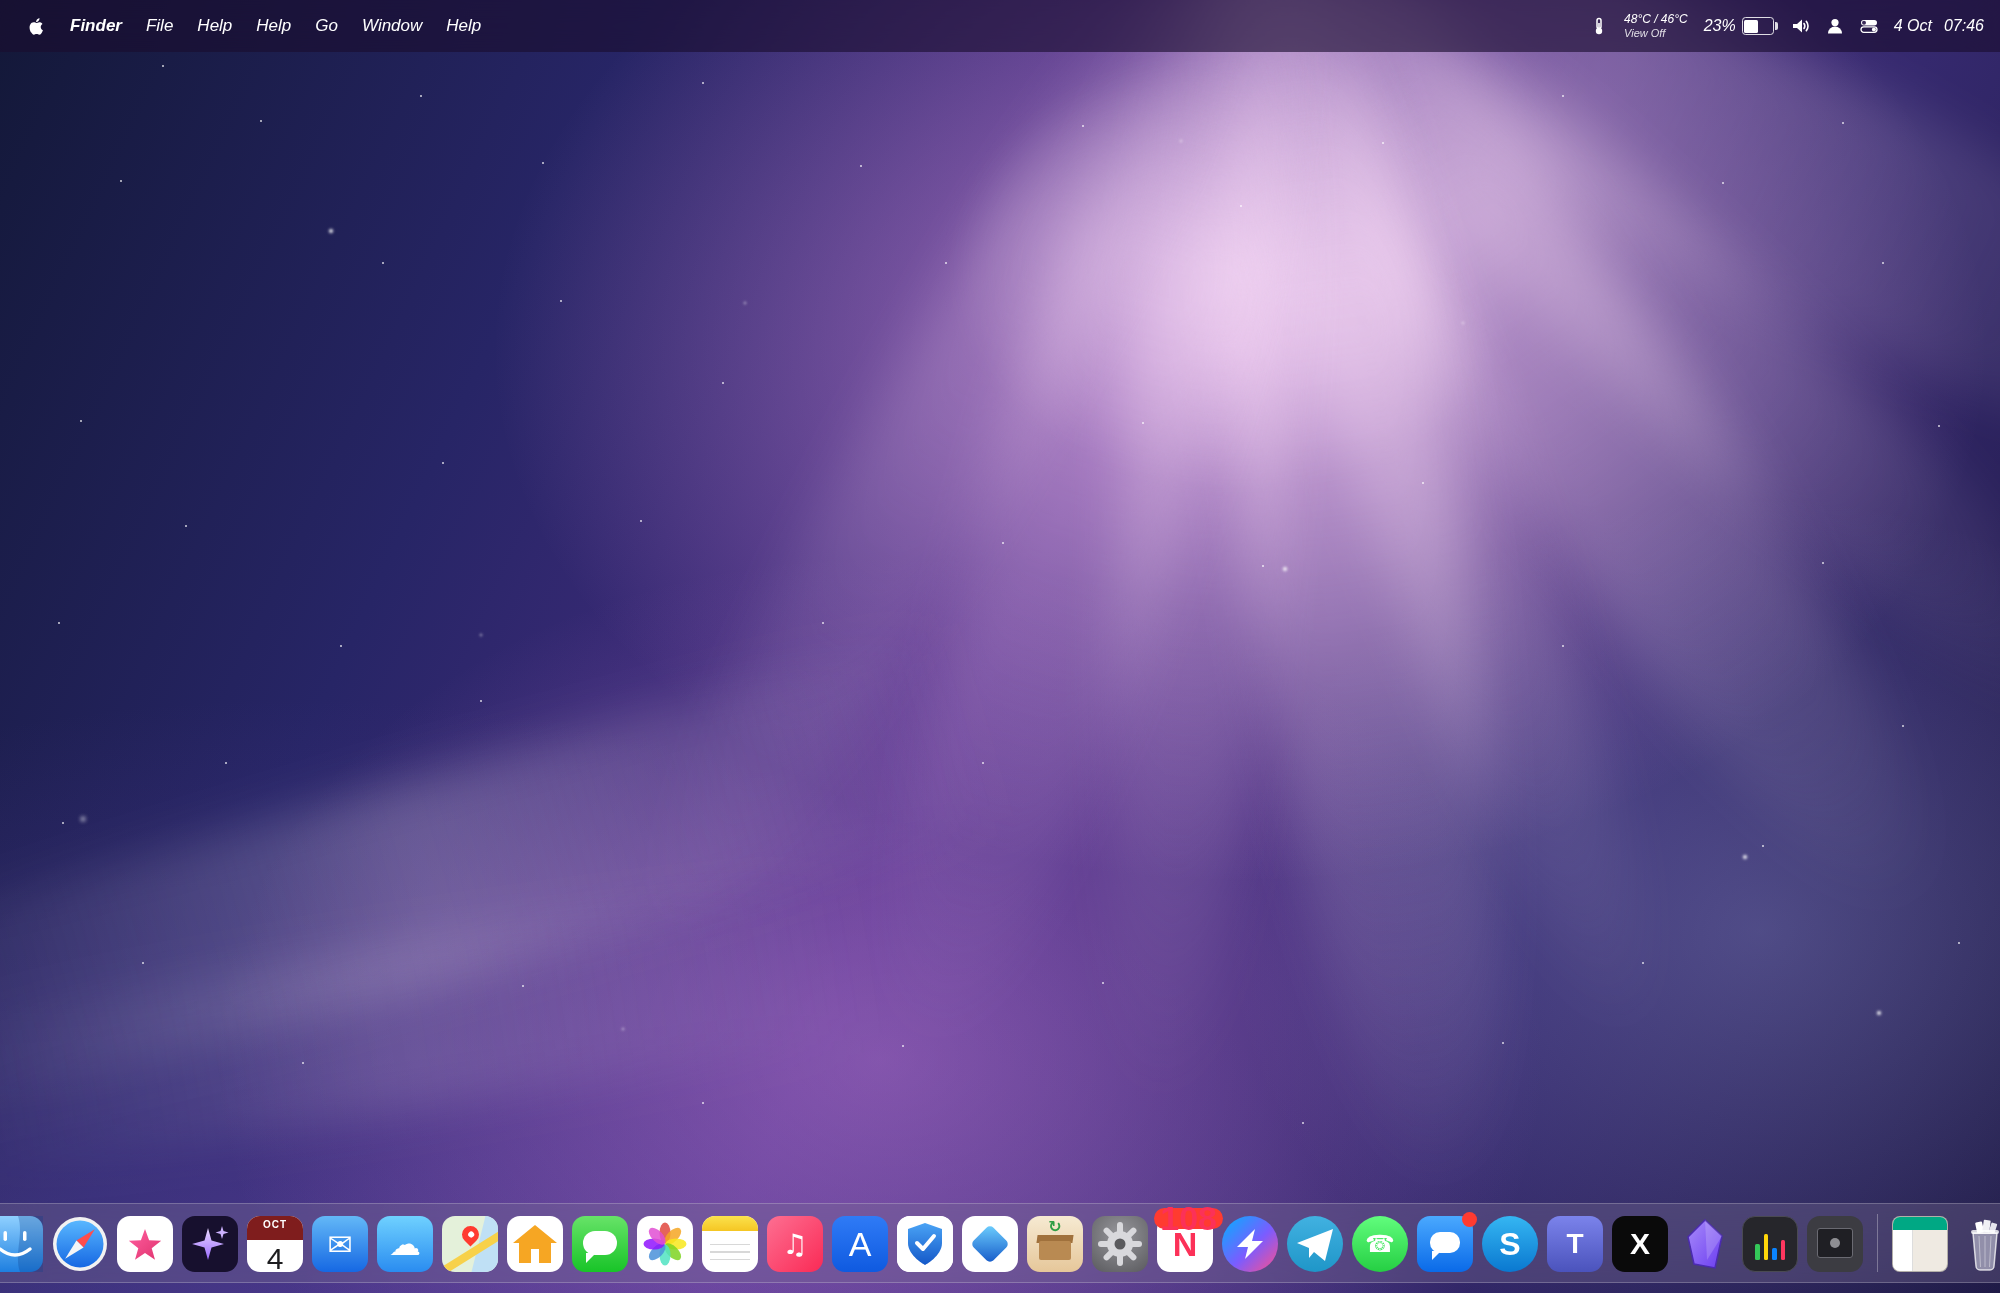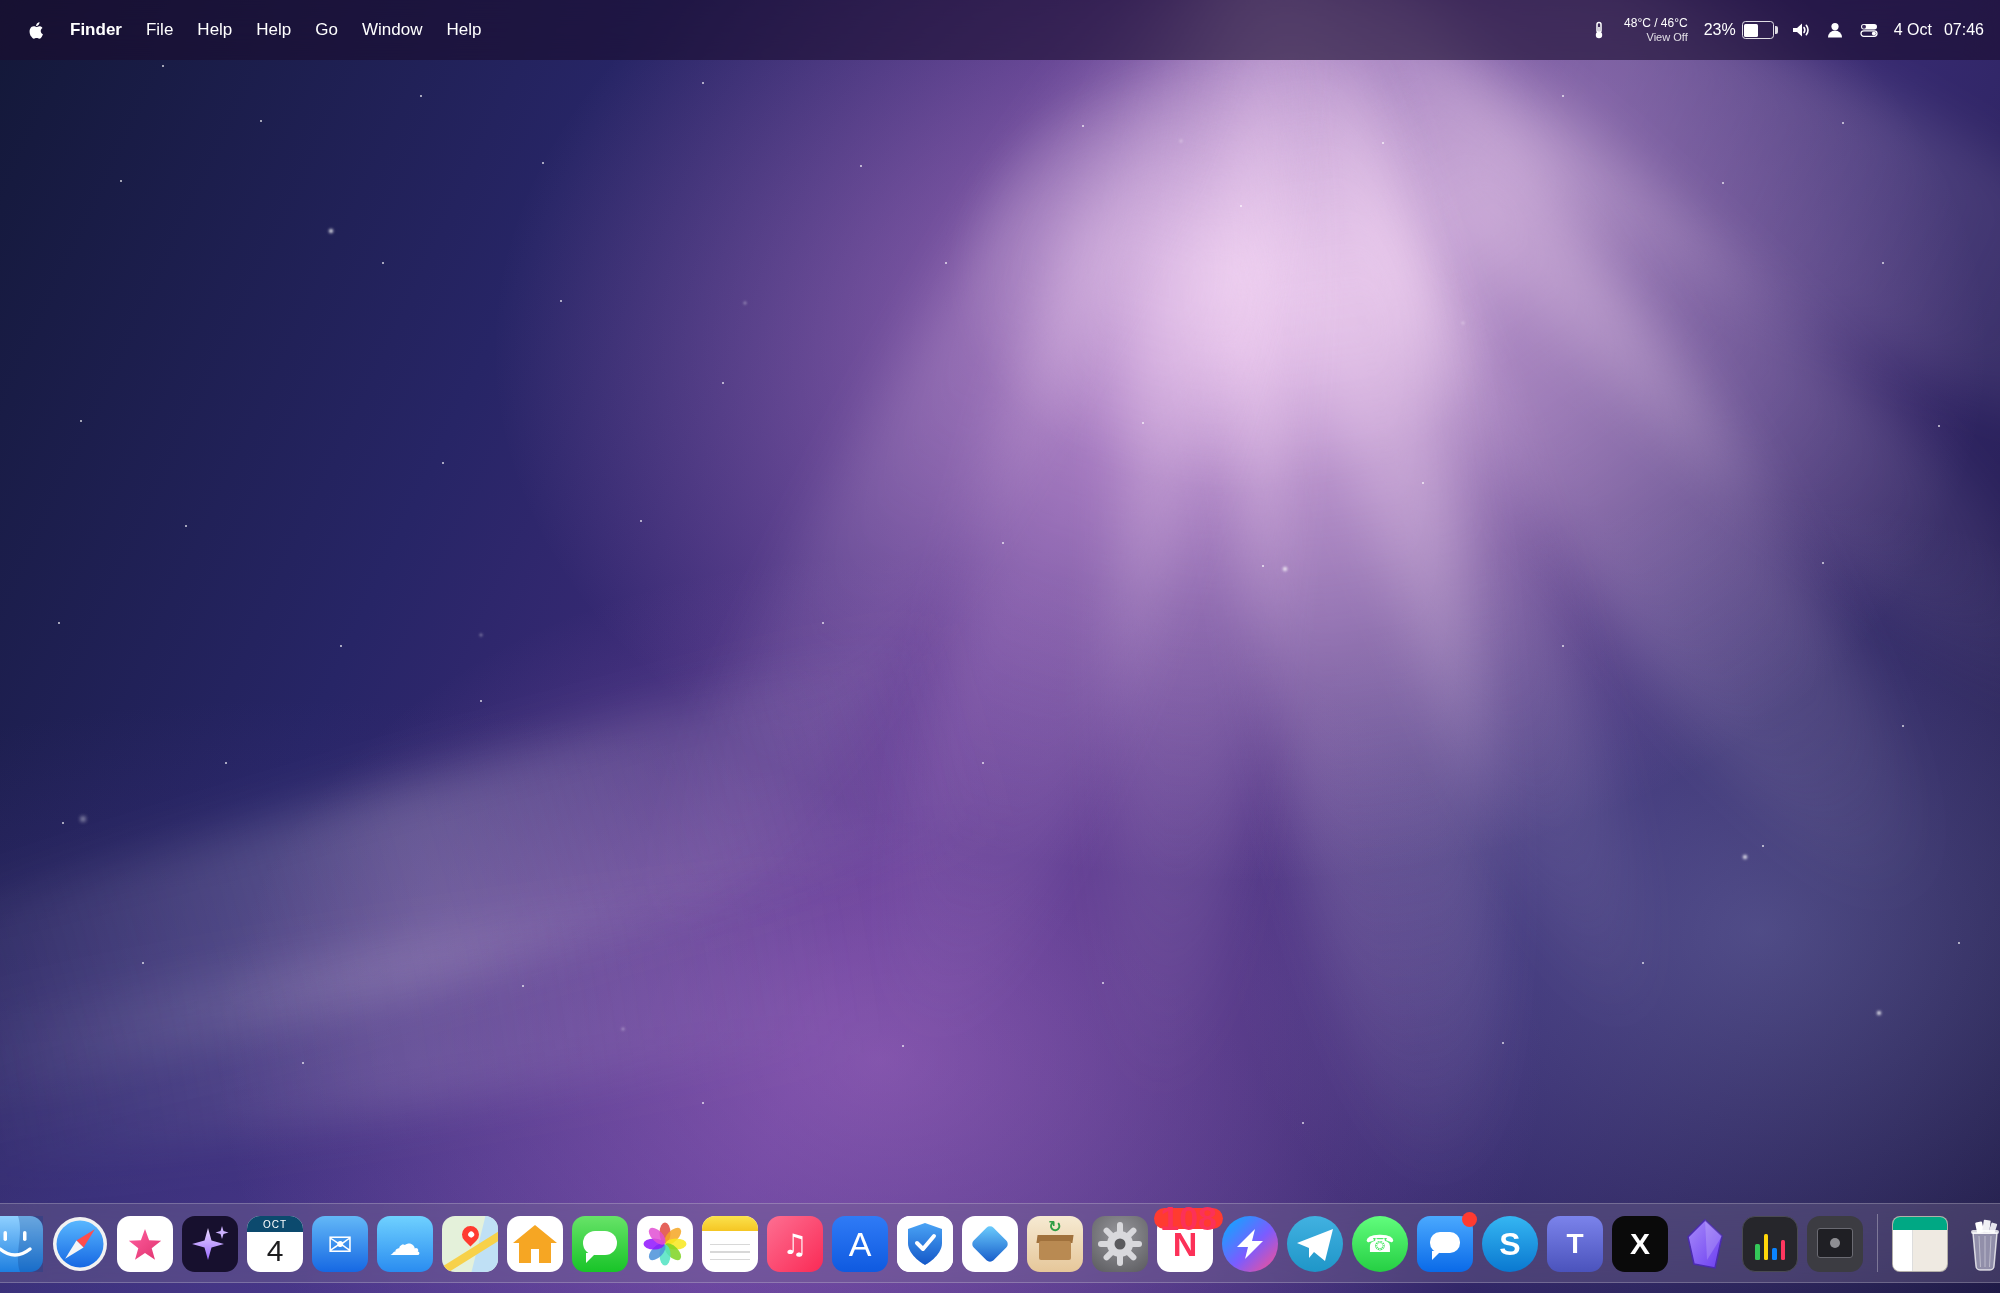--- a/index.html
+++ b/index.html
@@ -42,29 +42,29 @@
     142px 962px,302px 1062px,522px 985px,702px 1102px,902px 1045px,1102px 982px,
     1302px 1122px,162px 65px,702px 82px,1142px 422px,1262px 565px,1422px 482px,
     542px 162px,382px 262px,822px 622px,982px 762px,58px 622px,1958px 942px,
     1562px 645px,1002px 542px,442px 462px,1842px 122px;}
   #stars-b{color:#fff;box-shadow:
     330px 230px 3px 1px,82px 818px 4px 1px,744px 302px 3px 0,1284px 568px 3px 1px,
     1744px 856px 3px 1px,480px 634px 3px 0,1180px 140px 3px 0,1878px 1012px 3px 1px,
     622px 1028px 3px 0,1462px 322px 3px 0;}
 
   
-  .menubar{position:absolute;top:0;left:0;right:0;height:60px;z-index:20;
+  .menubar{position:absolute;top:0;left:0;right:0;height:52px;z-index:20;
     display:flex;align-items:center;color:#fff;font-size:17px;
-    background:rgba(26,13,46,0.62);backdrop-filter:blur(18px);}
+    background:rgba(26,13,46,0.62);backdrop-filter:blur(18px);font-style:italic;}
   .mb-left{display:flex;align-items:center;padding-left:14px;}
   .apple{padding:0 14px;display:flex;align-items:center;}
   .mi{padding:0 12px;line-height:42px;}
   .bold{font-weight:700;}
   .mb-right{margin-left:auto;display:flex;align-items:center;gap:16px;padding-right:16px;}
-  .temp{display:flex;flex-direction:column;line-height:1.15;font-size:12px;text-align:right;}
+  .temp{display:flex;flex-direction:column;line-height:1.15;font-size:12px;}
   .temp .t2{font-size:11px;color:rgba(255,255,255,.85);}
   .batgrp{display:flex;align-items:center;gap:6px;font-size:16px;}
   .bat{position:relative;width:27px;height:13px;border:1.5px solid rgba(255,255,255,.85);
     border-radius:3.5px;padding:1.5px;box-sizing:content-box;}
   .bat i{display:block;width:52%;height:100%;background:#fff;border-radius:1.5px;}
   .bat::after{content:"";position:absolute;right:-5px;top:4px;width:3px;height:8px;
     background:rgba(255,255,255,.85);border-radius:0 2px 2px 0;}
   .clock{display:flex;gap:12px;font-size:16px;}
 
   
@@ -72,22 +72,22 @@
     display:flex;align-items:flex-end;gap:9px;padding:10px 12px;
     background:rgba(120,110,145,0.35);border:1px solid rgba(255,255,255,0.22);
     border-radius:26px;backdrop-filter:blur(22px);}
   .di{width:56px;height:56px;border-radius:13px;position:relative;flex:none;overflow:visible;}
   .di svg{display:block;}
   .cf{display:flex;align-items:center;justify-content:center;}
   .circ{border-radius:50%;}
   .sep{width:1px;height:58px;background:rgba(255,255,255,0.3);margin:0 5px;align-self:center;}
 
   .ical{background:#fff;overflow:hidden;}
-  .ical .mo{display:block;background:#0c4a6e;color:#fff;font-size:10px;font-weight:400;
-    text-align:center;padding:3px 0 2px;letter-spacing:1px;}
+  .ical .mo{display:block;background:#7f1d1d;color:#fff;font-size:10px;font-weight:700;
+    text-align:center;padding:3px 0 10px;letter-spacing:1px;}
   .ical .day{display:block;font-size:30px;font-weight:300;color:#1d1d1f;text-align:center;line-height:38px;}
   .imail{background:linear-gradient(180deg,#63b8f7,#1668e3);}
   .imail span{font-size:30px;color:#fff;}
   .icloud{background:linear-gradient(180deg,#6fd1ff,#2a8cf0);}
   .icloud span{font-size:32px;color:#fff;}
   .imaps{background:#e4f1da;overflow:hidden;border-radius:13px;}
   .m-water{position:absolute;right:-8px;top:0;width:28px;height:60px;background:#bfe0f5;transform:skewX(-14deg);}
   .m-road{position:absolute;left:-8px;top:30px;width:85px;height:8px;background:#f7d14a;transform:rotate(-32deg);}
   .m-pin{position:absolute;left:20px;top:10px;width:17px;height:17px;background:#ff3b30;
     border-radius:50% 50% 50% 0;transform:rotate(-45deg);}

